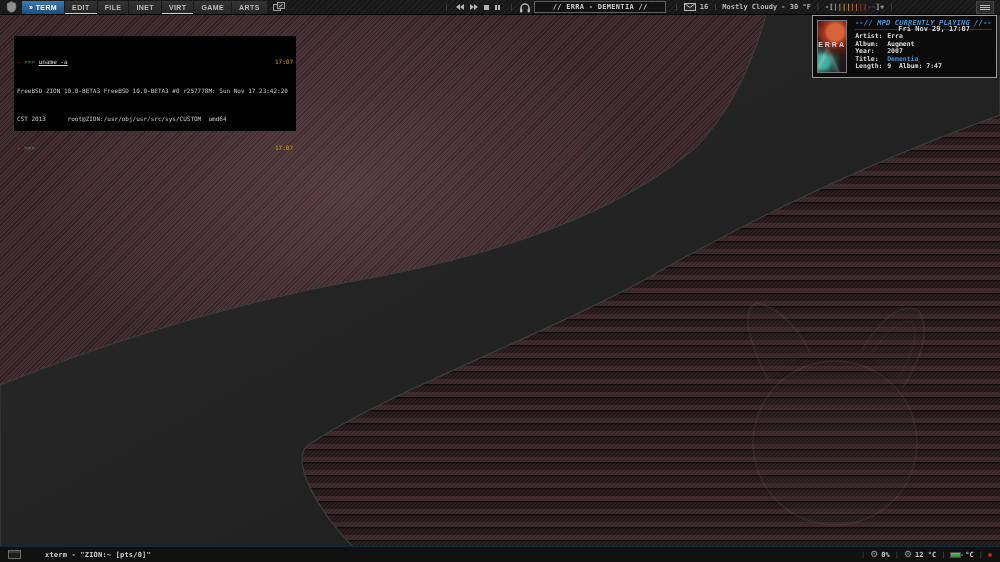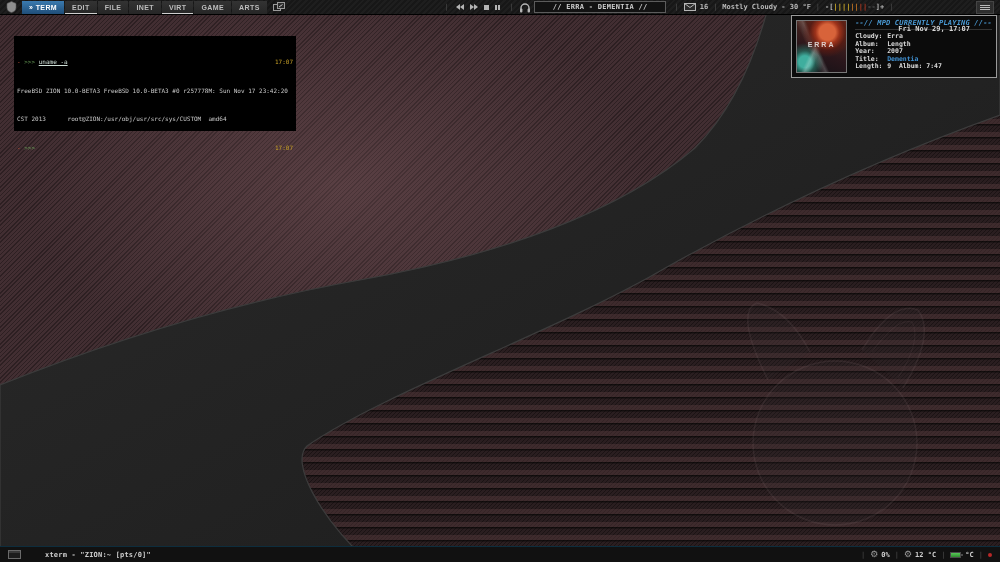--- a/index.html
+++ b/index.html
@@ -37,21 +37,21 @@
   .tri-r { width:0; height:0; border-top:3px solid transparent; border-bottom:3px solid transparent; border-left:4px solid #b5b5b5; }
   .sq { width:5px; height:5px; background:#b5b5b5; }
   .pbar { width:2px; height:5px; background:#b5b5b5; margin-right:1px; }
   .songbox { border:1px solid #5c5c5c; background:#121212; padding:1px 18px; margin:0 3px;
     color:#cfcfcf; letter-spacing:.3px; }
   .vol-y { color:#d8b42a; } .vol-o { color:#d07a22; } .vol-r { color:#c03a22; } .vol-off { color:#5a5a5a; }
   .menu-icon { display:inline-block; margin-left:6px; margin-right:2px; padding:2px 3px; background:#2e2e2e; border:1px solid #454545; }
   .menu-icon i { display:block; width:10px; height:1px; background:#b9b9b9; margin:1px 0; }
 
   
-  #mpd { position:absolute; top:15px; right:3px; width:206px; height:63px; z-index:4;
+  #mpd { position:absolute; top:15px; right:3px; width:185px; height:63px; z-index:4;
     background:#0b0b0b; border:1px solid #9a9a9a; display:flex; }
   #mpd .art { width:53px; height:53px; margin:4px; border:1px solid #777; position:relative;
     background:
       radial-gradient(circle at 62% 22%, #d8633a 0 8px, rgba(165,52,26,.9) 12px, rgba(95,26,16,.65) 18px, rgba(0,0,0,0) 25px),
       linear-gradient(115deg, rgba(0,0,0,0) 38%, rgba(225,232,228,.28) 43%, rgba(0,0,0,0) 52%),
       linear-gradient(245deg, rgba(0,0,0,0) 55%, rgba(230,235,232,.22) 60%, rgba(0,0,0,0) 70%),
       radial-gradient(circle at 16% 80%, #3fae9e 0 6px, rgba(42,142,122,.55) 11px, rgba(0,0,0,0) 19px),
       linear-gradient(200deg, #5c2b1e, #2a161b 60%, #121116);
   }
   #mpd .art span { position:absolute; left:0; right:0; top:20px; text-align:center;
@@ -188,22 +188,22 @@
         </span>
     </div>
   </div>
 
   <div id="mpd">
     <div class="art">
         <span>ERRA</span>
       </div>
     <div class="info">
       <div class="hdr">--// MPD CURRENTLY PLAYING //--</div>
-      <div class="row"><span class="lbl">Cloudy:</span><span>Erra</span></div>
-      <div class="row"><span class="lbl">Album:</span><span>Length</span></div>
+      <div class="row"><span class="lbl">Artist:</span><span>Erra</span></div>
+      <div class="row"><span class="lbl">Album:</span><span>Augment</span></div>
       <div class="row"><span class="lbl">Year:</span><span>2007</span></div>
       <div class="row"><span class="lbl">Title:</span><span class="accent">Dementia</span></div>
       <div class="row"><span class="lbl">Length:</span><span>9</span><span>&nbsp;&nbsp;</span><span>Album:</span><span>&nbsp;</span><span>7:47</span></div>
     </div>
   </div>
 
   <div id="terminal">
     <div><span class="time">17:07</span><span class="p-dash">-</span> <span class="p-arr">&gt;&gt;&gt;</span> <span class="p-cmd">uname -a</span></div>
     <div>FreeBSD ZION 10.0-BETA3 FreeBSD 10.0-BETA3 #0 r257778M: Sun Nov 17 23:42:20</div>
     <div>CST 2013      root@ZION:/usr/obj/usr/src/sys/CUSTOM  amd64</div>

